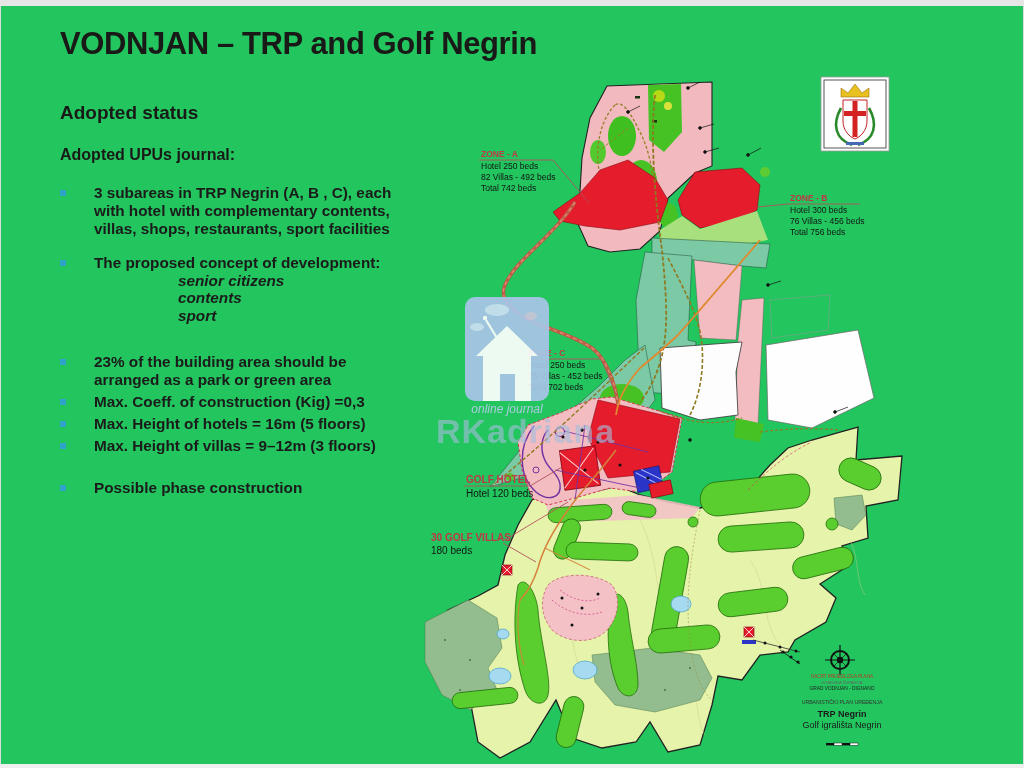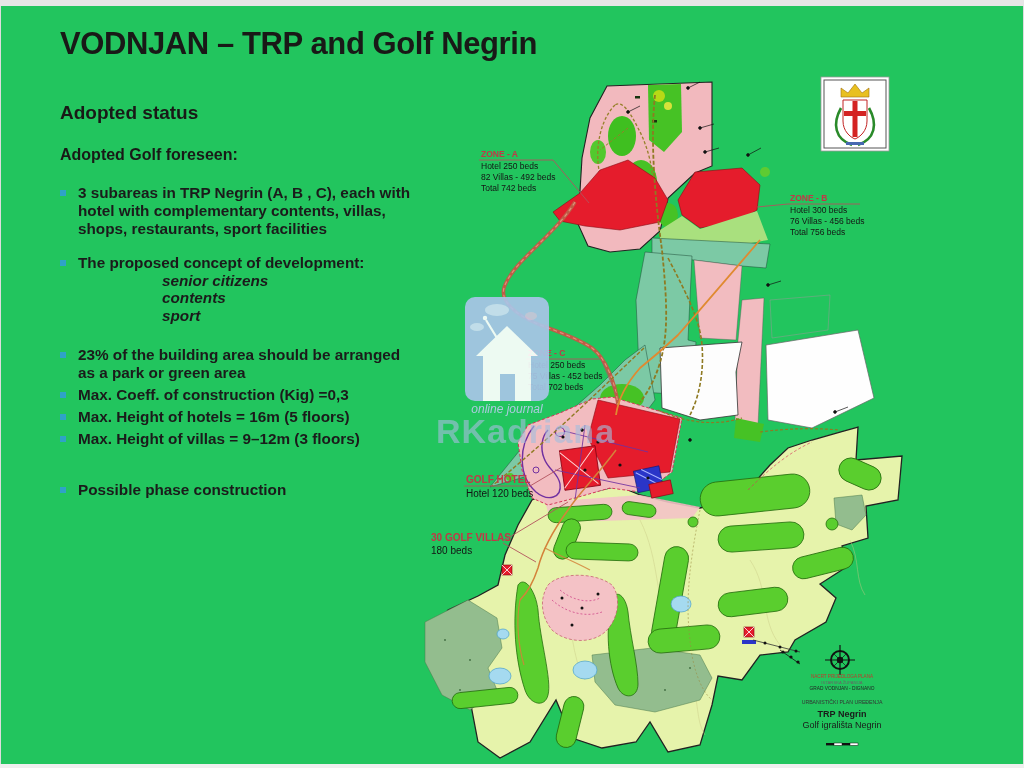--- a/index.html
+++ b/index.html
@@ -4,41 +4,41 @@
 <style>
   html,body{margin:0;padding:0;background:#e9e9e9;}
   .slide{position:relative;width:1024px;height:768px;background:#22c55e;overflow:hidden;
          font-family:"Liberation Sans",sans-serif;box-shadow:inset 0 0 0 1px #ddd;}
   .edge-top{position:absolute;left:0;top:0;width:1024px;height:6px;background:#e6e6e6;}
   .edge-bottom{position:absolute;left:0;bottom:0;width:1024px;height:4px;background:#efefef;}
   .title{position:absolute;left:60px;top:26px;font-size:31px;font-weight:800;color:#191917;letter-spacing:-.4px;}
   .subtitle{position:absolute;left:60px;top:102px;font-size:19px;font-weight:800;color:#191917;}
   .intro{position:absolute;left:60px;top:146px;font-size:16px;font-weight:800;color:#191917;}
   .bullets{position:absolute;left:60px;top:184px;width:352px;}
-  .b{display:flex;gap:12px;}
+  .b{display:flex;gap:28px;}
   .sq{flex:0 0 auto;width:6px;height:6px;background:#2fa3c7;margin-top:6px;}
   .bt{font-size:15.3px;font-weight:700;line-height:1.17;color:#1b1b1b;}
   .sub{margin-left:84px;font-style:italic;}
-  .mb16{margin-bottom:16px}.mb19{margin-bottom:21px}.mb4{margin-bottom:4px}.mb20{margin-bottom:33px}
+  .mb16{margin-bottom:16px}.mb19{margin-bottom:28px}.mb4{margin-bottom:4px}.mb20{margin-bottom:24px}
   svg text{font-family:"Liberation Sans",sans-serif;}
   .zl-title{font-size:8.5px;font-weight:700;fill:#c23747;}
   .zl-line{font-size:8.5px;fill:#141414;}
   .gl-title{font-size:10px;font-weight:700;fill:#c23747;}
   .gl-line{font-size:10px;fill:#141414;}
 </style>
 </head>
 <body>
 
 <div class="slide">
   <div class="edge-top"></div>
   <div class="edge-bottom"></div>
 
   <div class="title">VODNJAN – TRP and Golf Negrin</div>
   <div class="subtitle">Adopted status</div>
-  <div class="intro">Adopted Golf foreseen:</div>
+  <div class="intro">Adopted UPUs journal:</div>
 
   <div class="bullets">
     <div class="b mb16">
       <span class="sq"></span>
       <div class="bt">3 subareas in TRP Negrin (A, B , C), each with hotel with complementary contents, villas, shops, restaurants, sport facilities</div>
     </div>
     <div class="b mb19">
       <span class="sq"></span>
       <div class="bt">
         <div>The proposed concept of development:</div>

